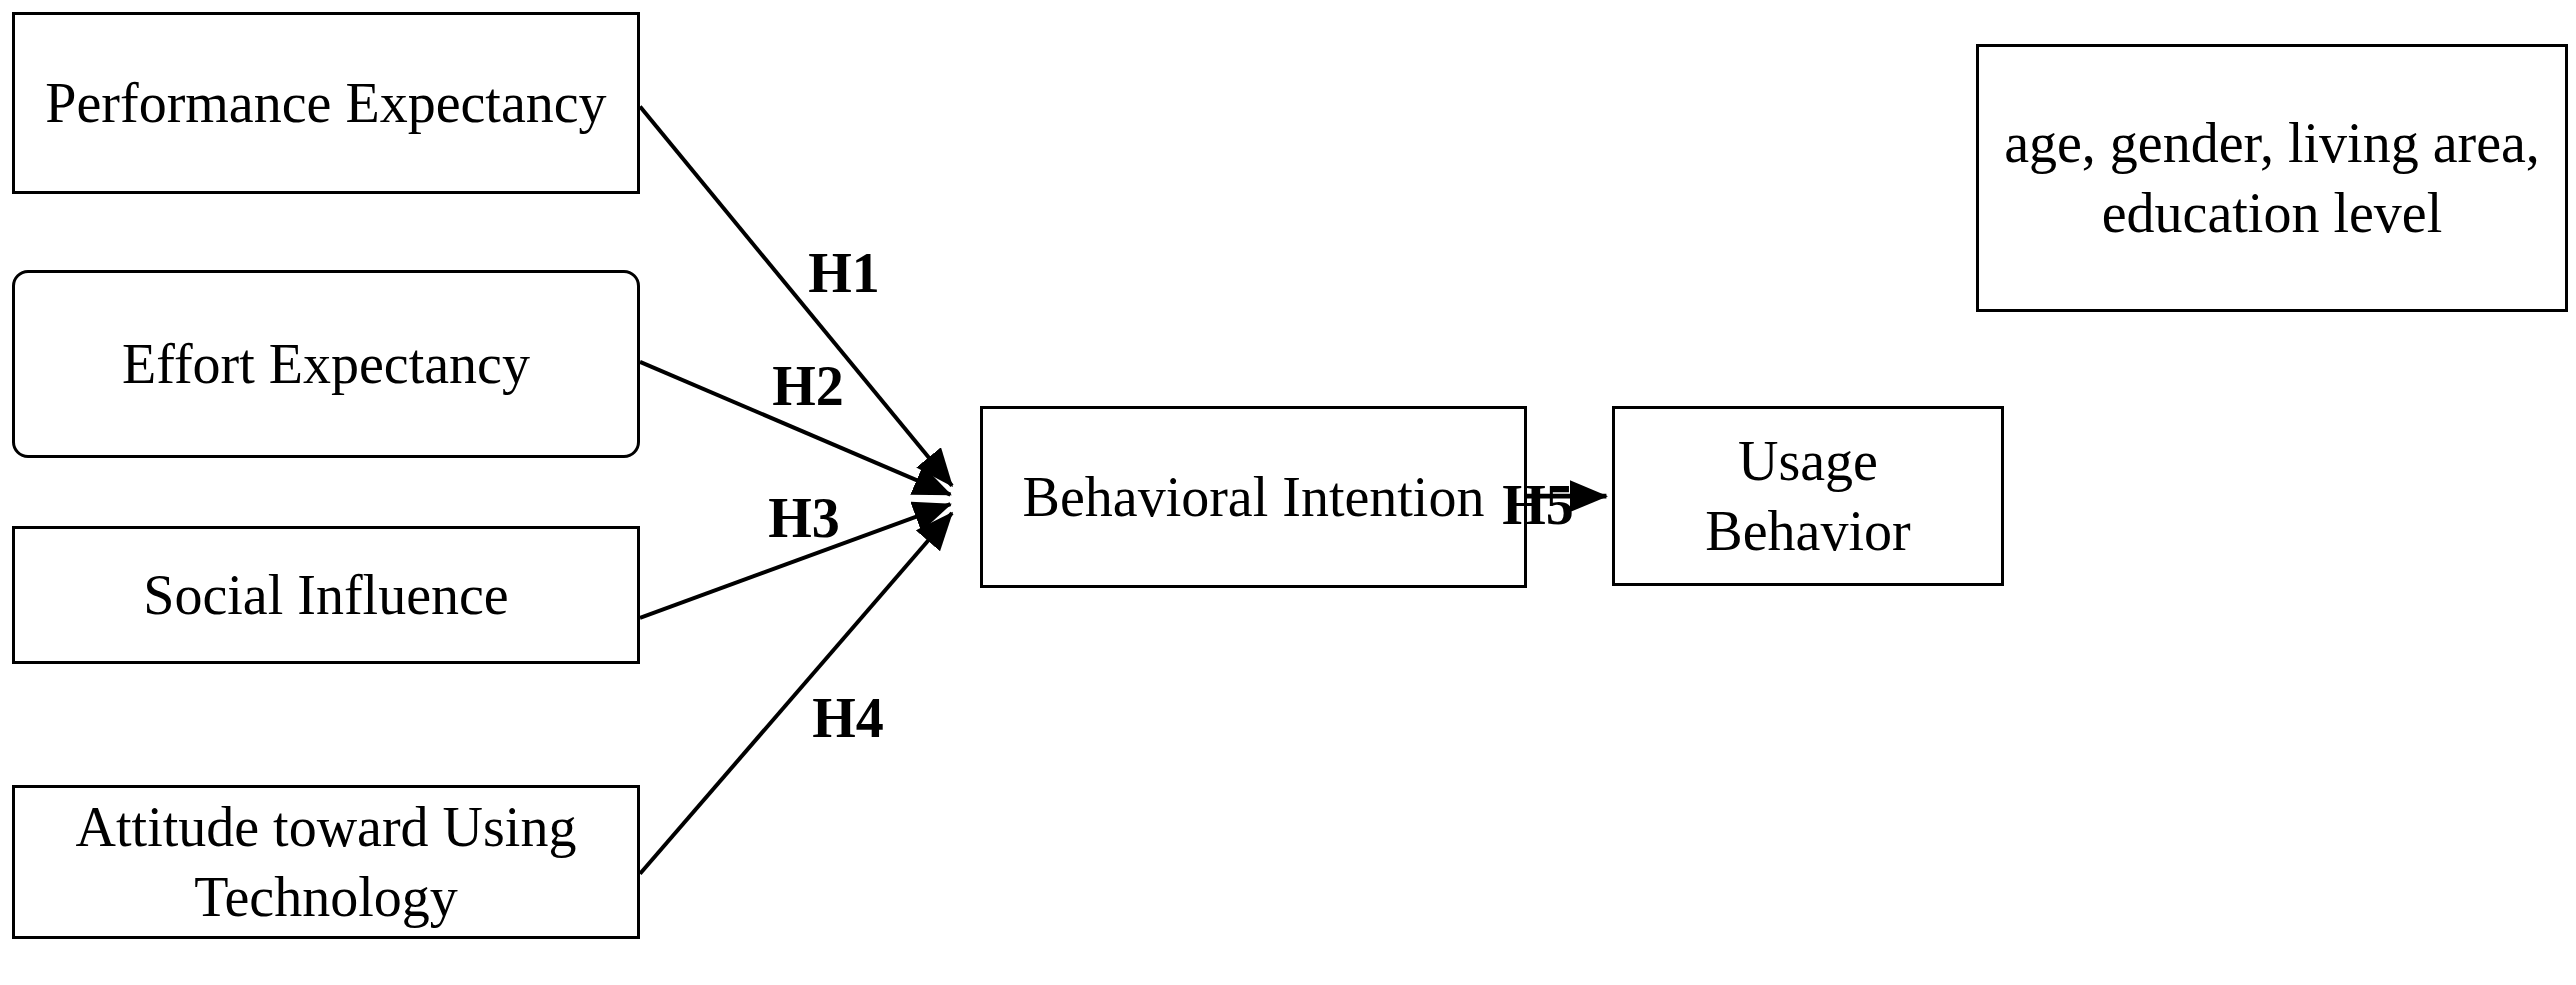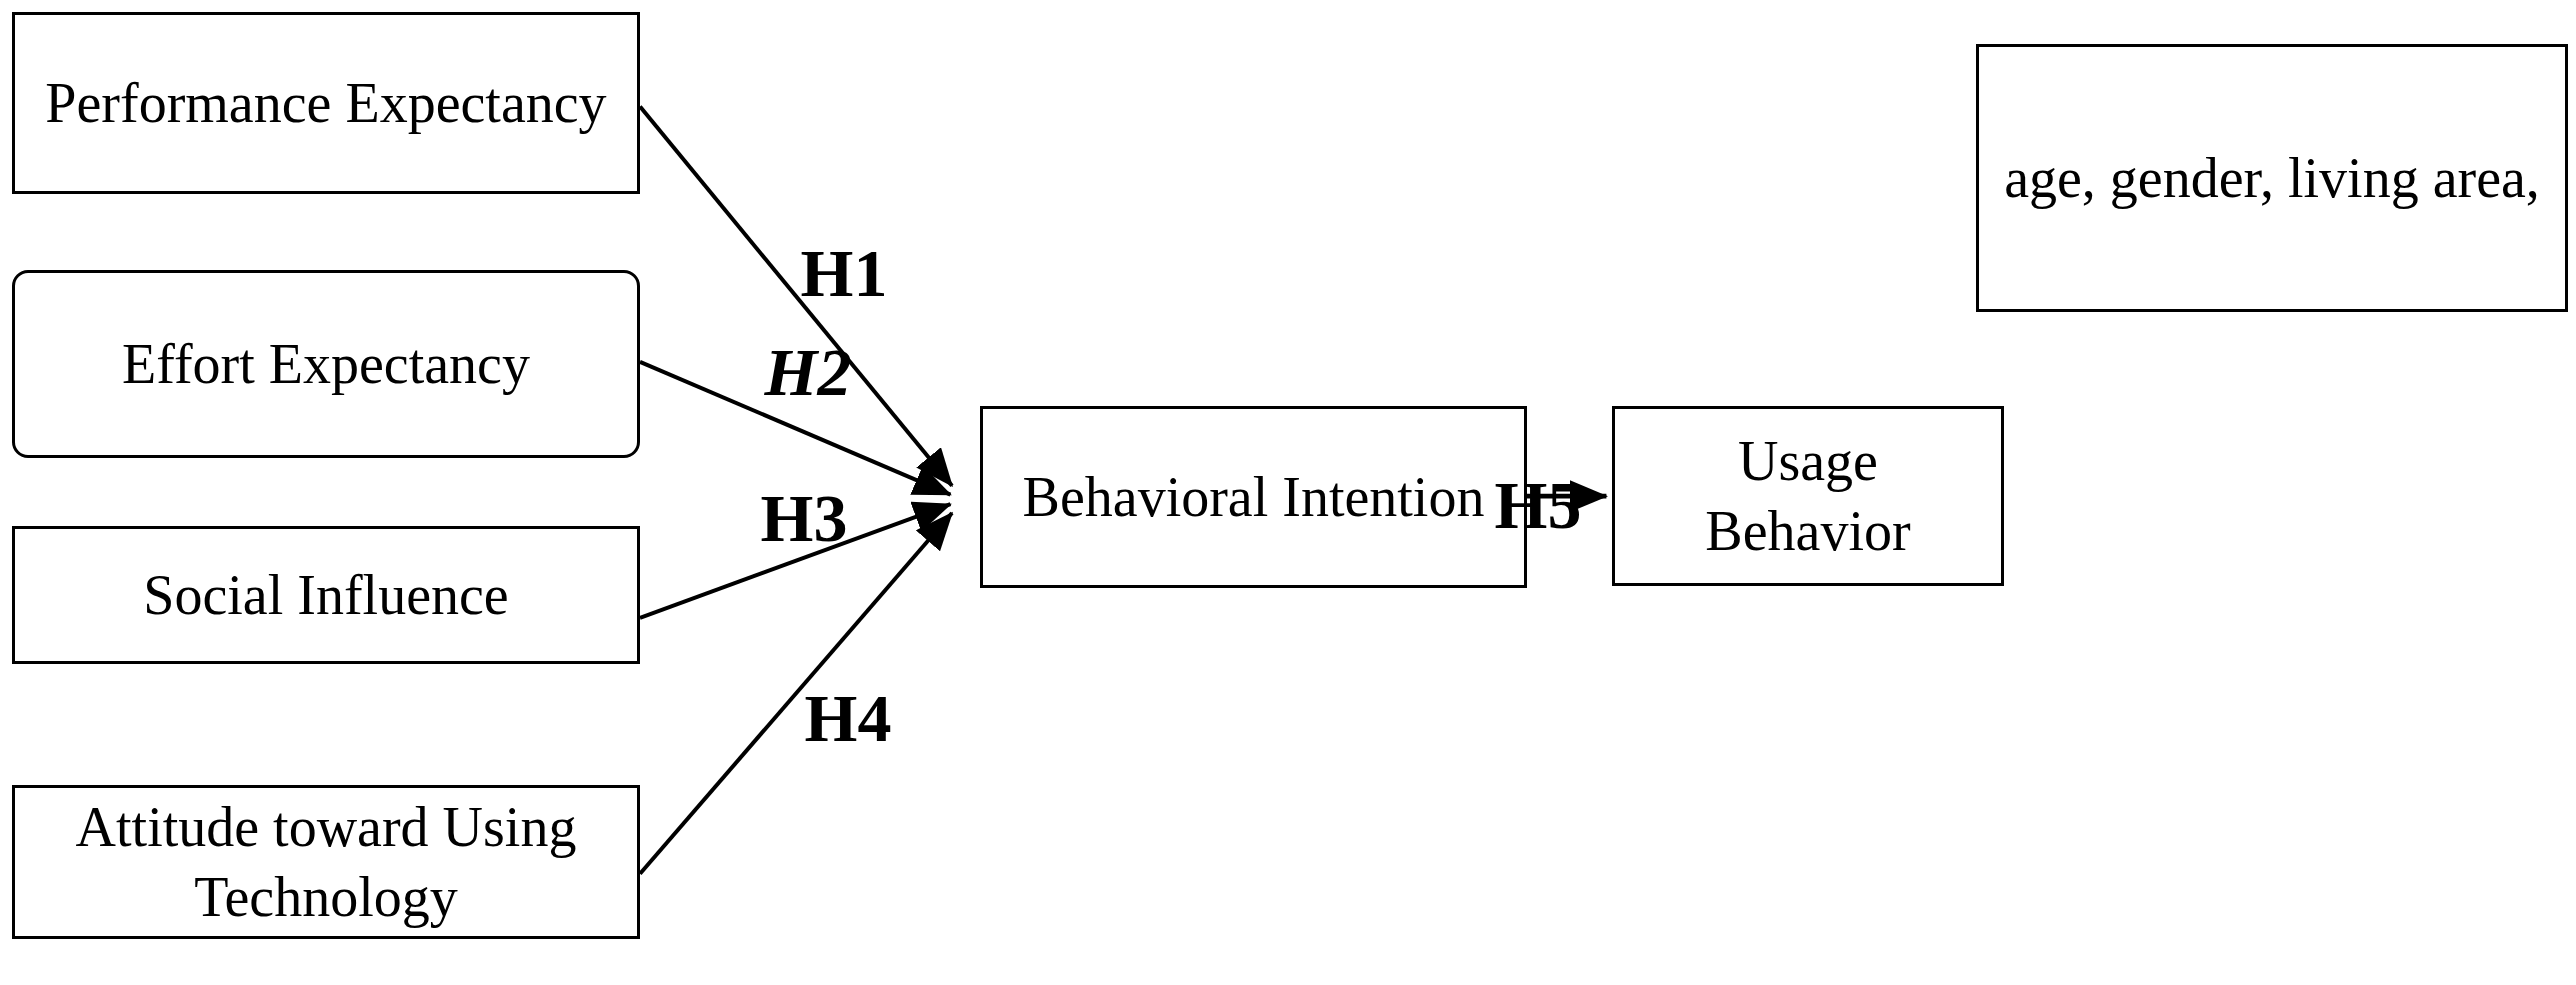--- a/index.html
+++ b/index.html
@@ -32,21 +32,21 @@
     align-items: center;
     justify-content: center;
     text-align: center;
     font-size: 56px;
     line-height: 1.25;
     padding: 0 18px;
   }
   .hyp-label {
     position: absolute;
     transform: translate(-50%, -50%);
-    font-size: 68px;
+    font-size: 56px;
     font-weight: bold;
     white-space: nowrap;
   }
   .control-line {
     display: block;
   }
   line, path { stroke-linecap: butt; }
 </style>
 </head>
 <body>
@@ -86,26 +86,27 @@
     <span>Behavioral Intention</span>
   </div>
 
   <div class="node" style="left:1612px; top:406px; width:392px; height:180px;">
     <span>Usage Behavior</span>
   </div>
 
   <div class="node" style="left:1976px; top:44px; width:592px; height:268px;">
     <span>
       <span class="control-line">age, gender, living area,</span>
+      <span class="control-line">education level</span>
     </span>
   </div>
 
   <span class="hyp-label" style="left:844px; top:273px;">H1</span>
 
-  <span class="hyp-label" style="left:808px; top:372px;font-style:italic;">H2</span>
+  <span class="hyp-label" style="left:808px; top:386px;">H2</span>
 
   <span class="hyp-label" style="left:804px; top:518px;">H3</span>
 
   <span class="hyp-label" style="left:848px; top:718px;">H4</span>
 
   <span class="hyp-label" style="left:1538px; top:457px;margin-top:48px;">H5</span>
 
 </div>
 
 

